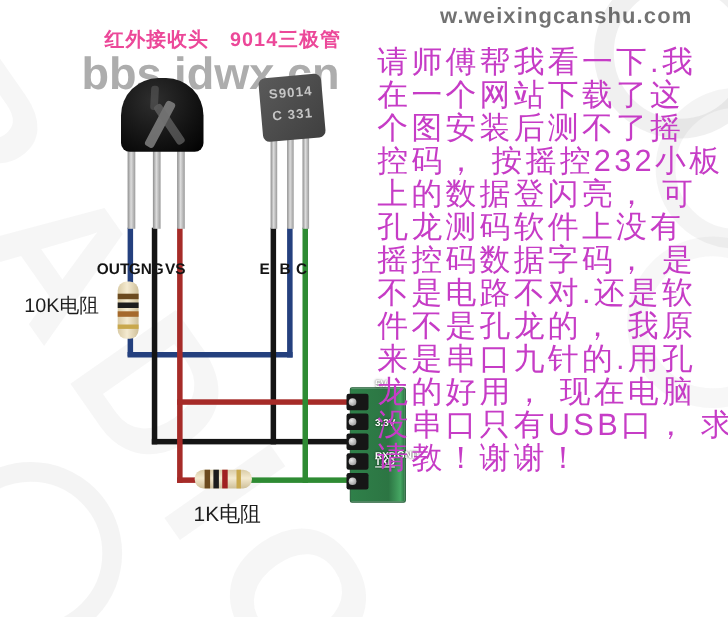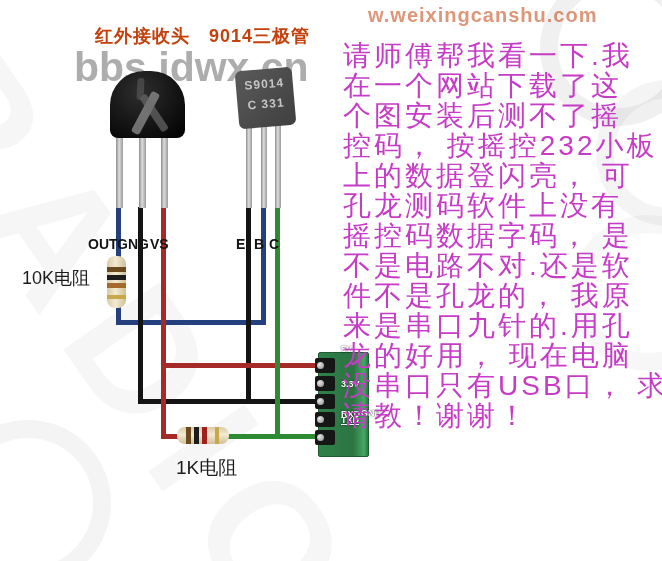--- a/index.html
+++ b/index.html
@@ -3,27 +3,27 @@
 <meta charset="utf-8">
 <style>
   html,body{margin:0;padding:0;background:#fff;}
   #stage{position:relative;width:662px;height:561px;background:#ffffff;overflow:hidden;
          font-family:"Liberation Sans","DejaVu Sans",sans-serif;}
   .abs{position:absolute;}
 
   
   .wm-brand{left:78px;top:6px;font-size:37px;font-weight:bold;color:#b3b3b3;letter-spacing:-1px;z-index:1;}
   .wm-url{left:74px;top:44px;font-size:41px;font-weight:bold;color:#adadad;letter-spacing:0px;z-index:1;}
-  .wm-corner{left:368px;top:4px;font-size:20px;font-weight:bold;color:#c2410c;opacity:.55;z-index:1;letter-spacing:1px;}
+  .wm-corner{left:400px;top:4px;font-size:20px;font-weight:bold;color:#000000;opacity:.55;z-index:1;letter-spacing:1px;}
   .wm-radio{left:-60px;top:30px;font-size:170px;font-weight:bold;color:rgba(90,90,90,0.055);
             transform:rotate(55deg);transform-origin:60px 60px;letter-spacing:26px;z-index:0;white-space:nowrap;}
   .wm-circle{border:18px solid rgba(150,150,150,0.14);border-radius:50%;z-index:0;}
 
   
-  .diag-title{left:95px;top:24px;font-size:18px;color:#c2410c;letter-spacing:1px;z-index:5;font-weight:bold;}
+  .diag-title{left:95px;top:24px;font-size:18px;color:#ec4899;letter-spacing:1px;z-index:5;font-weight:bold;}
 
   
   .ir-body{left:110px;top:71px;width:75px;height:67px;z-index:4;
            background:radial-gradient(circle at 40% 30%, #2e2e2e 0%, #121212 60%, #000 100%);
            border-radius:34px 34px 8px 8px;}
   .ir-shine1{left:141px;top:90px;width:9px;height:46px;background:#8f8f8f;opacity:.75;transform:rotate(28deg);z-index:5;border-radius:3px;}
   .ir-shine2{left:150px;top:92px;width:8px;height:42px;background:#6f6f6f;opacity:.65;transform:rotate(-34deg);z-index:5;border-radius:3px;}
   .ir-shine3{left:137px;top:78px;width:7px;height:22px;background:#5a5a5a;opacity:.6;transform:rotate(3deg);z-index:5;border-radius:3px;}
   .leg{width:7px;background:linear-gradient(90deg,#8d8d8d,#dcdcdc 45%,#9a9a9a);z-index:3;}
 

